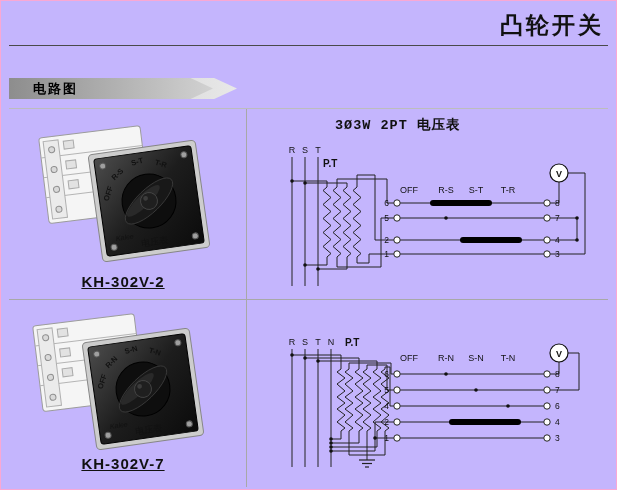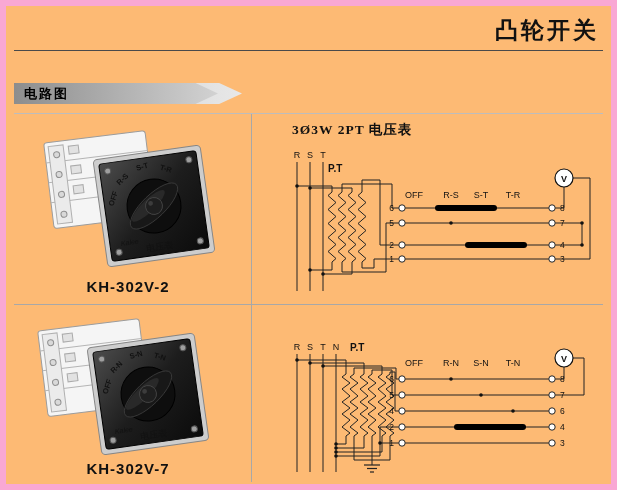--- a/index.html
+++ b/index.html
@@ -1,32 +1,32 @@
 <!DOCTYPE html>
 <html><head>
 <meta charset="utf-8">
 <style>
   * { margin:0; padding:0; box-sizing:border-box; }
   html,body { width:617px; height:490px; }
   body { background:#fff; font-family:"Liberation Sans", sans-serif; color:#111; position:relative; overflow:hidden; }
-  .page { position:absolute; inset:0; background:#fdba74; border:6px solid #f9a8d4; }
+  .page { position:absolute; inset:0; background:#c4b5fd; border:1px solid #f9a8d4; }
   .page-title { position:absolute; top:9px; right:12px; font-size:23px; font-weight:bold; letter-spacing:3px; }
   .title-rule { position:absolute; top:44px; left:8px; right:8px; border-top:1px solid #4a4a4a; }
   .banner-back { position:absolute; top:77px; left:8px; width:228px; height:21px;
       background:linear-gradient(90deg,#c3c3c3,#e8e8e8);
       clip-path:polygon(0 0, 90% 0, 100% 50%, 90% 100%, 0 100%); }
   .banner { position:absolute; top:77px; left:8px; width:204px; height:21px;
       background:linear-gradient(90deg,#8d8d8d,#d2d2d2);
       clip-path:polygon(0 0, 89% 0, 100% 50%, 89% 100%, 0 100%);
-      font-size:13px; font-weight:bold; line-height:21px; padding-left:10px; letter-spacing:2px; color:#000; }
+      font-size:13px; font-weight:bold; line-height:21px; padding-left:24px; letter-spacing:2px; color:#000; }
   .banner-rule { position:absolute; top:107px; left:8px; right:8px; border-top:1px solid #bdbdbd; }
   .vdiv { position:absolute; left:245px; top:108px; bottom:2px; border-left:1px solid #a8a8a8; }
   .hdiv { position:absolute; top:298px; left:8px; right:8px; border-top:1px solid #a8a8a8; }
-  .model { position:absolute; left:7px; width:230px; text-align:center; font-size:15px; font-weight:bold; letter-spacing:1px; }
-  .ctitle { position:absolute; font-family:Liberation Serif, serif; font-size:13.5px; font-weight:bold; letter-spacing:1px; }
+  .model { position:absolute; left:7px; width:230px; text-align:center; font-size:15px; font-weight:bold; letter-spacing:1px;text-decoration:underline; }
+  .ctitle { position:absolute; font-family:Liberation Mono, monospace; font-size:13.5px; font-weight:bold; letter-spacing:1px;margin-left:48px; }
   svg.product, svg.circuit { position:absolute; }
   svg text { font-family:"Liberation Sans", sans-serif; fill:#111; }
 </style>
 </head>
 <body>
 
 <div class="page">
 
   <div class="page-title">凸轮开关</div>
   <div class="title-rule"></div>

